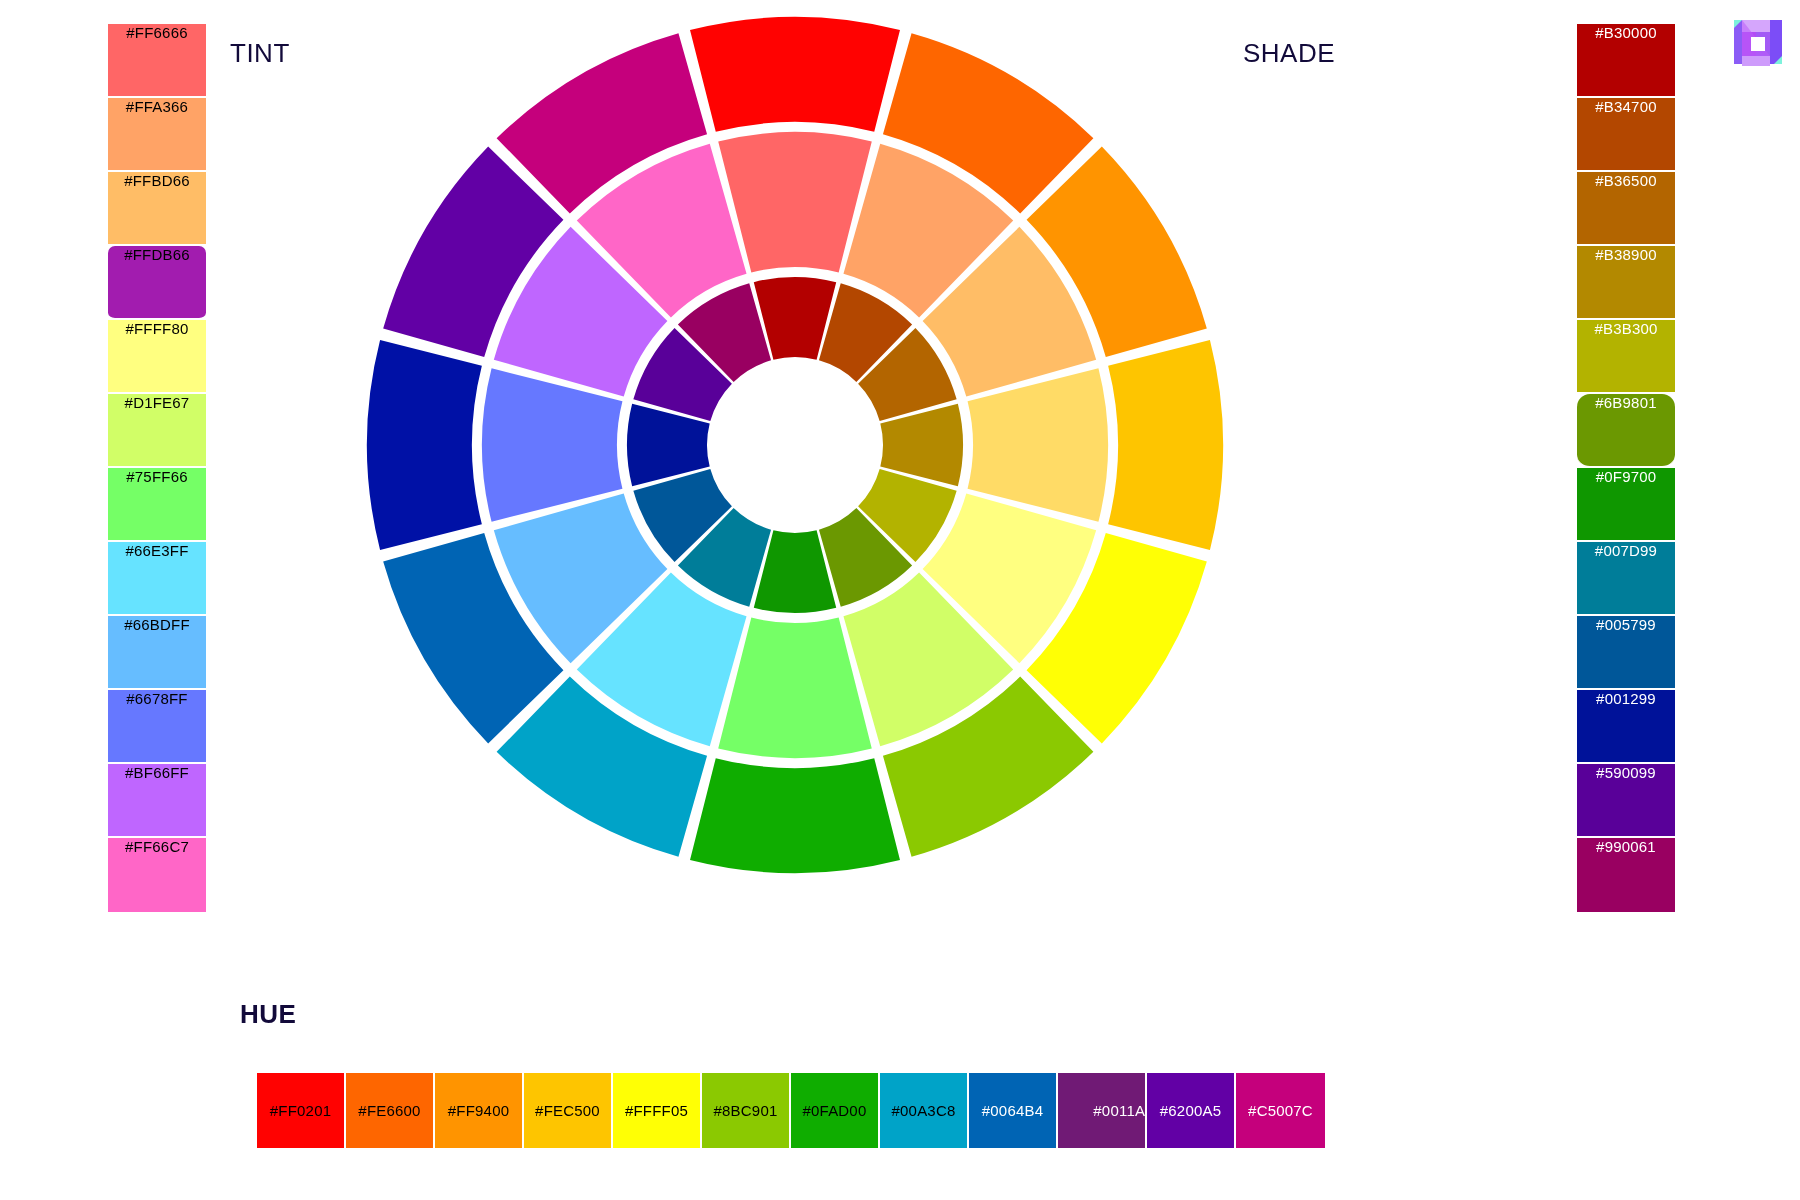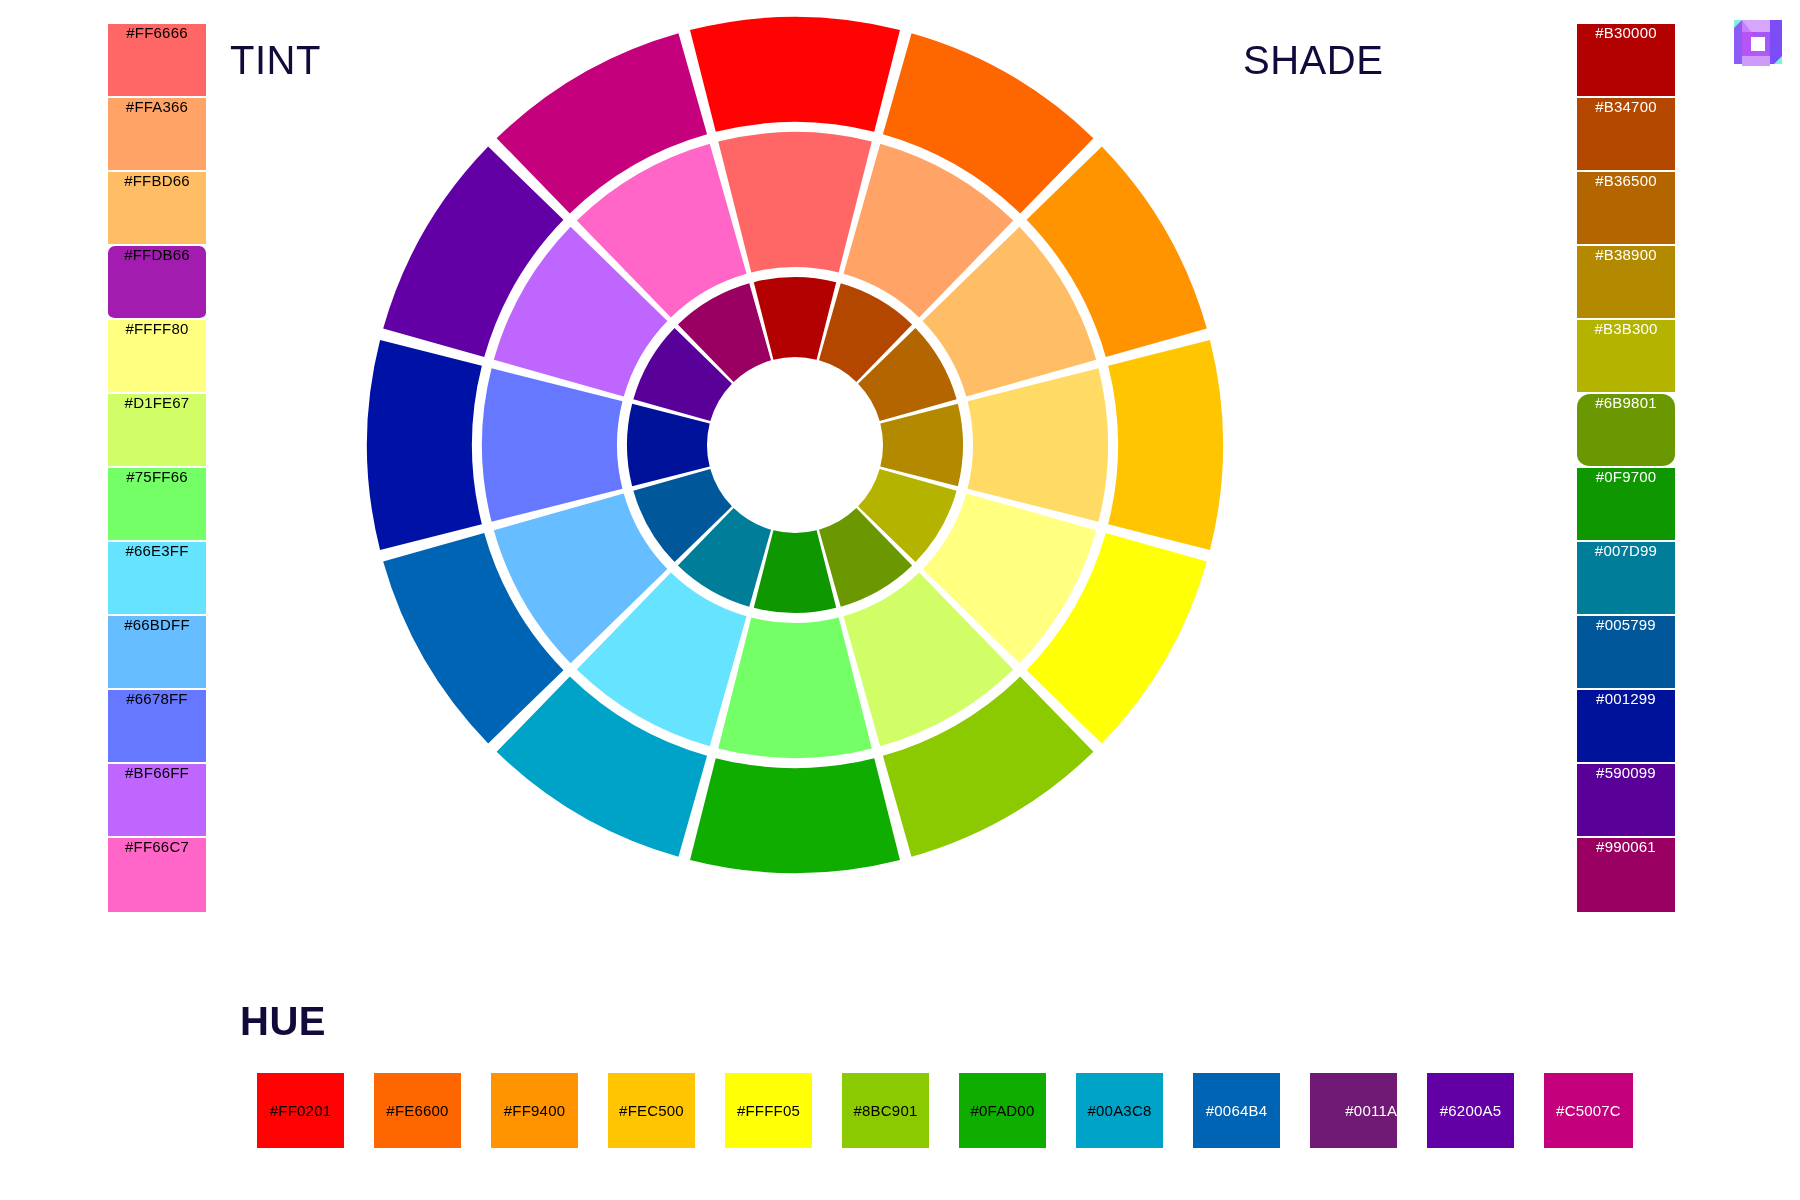--- a/index.html
+++ b/index.html
@@ -36,39 +36,38 @@
   }
   .swatch:last-child { border-bottom: none; }
 
   
   #hue-strip {
     position: absolute;
     left: 257px;
     top: 1073px;
     display: flex;
     height: 75px;
-    gap: 28px;
   }
   .hue-swatch {
     width: 89px;
     box-sizing: border-box;
     display: flex;
     align-items: center;
     justify-content: center;
     font-size: 15px;
     letter-spacing: 0.2px;
     border-right: 2px solid #ffffff;
   }
   .hue-swatch:last-child { border-right: none; }
 
   
   .section-label {
     position: absolute;
     color: #120a3a;
-    font-size: 40px;
+    font-size: 26px;
     font-family: "Liberation Sans", sans-serif;
     font-weight: 400;
     letter-spacing: 0.5px;
   }
   #label-tint  { left: 230px;  top: 38px; }
   #label-shade { left: 1243px; top: 38px; }
   #label-hue   { left: 240px;  top: 999px; font-weight: bold; }
 
   
   #color-wheel {

